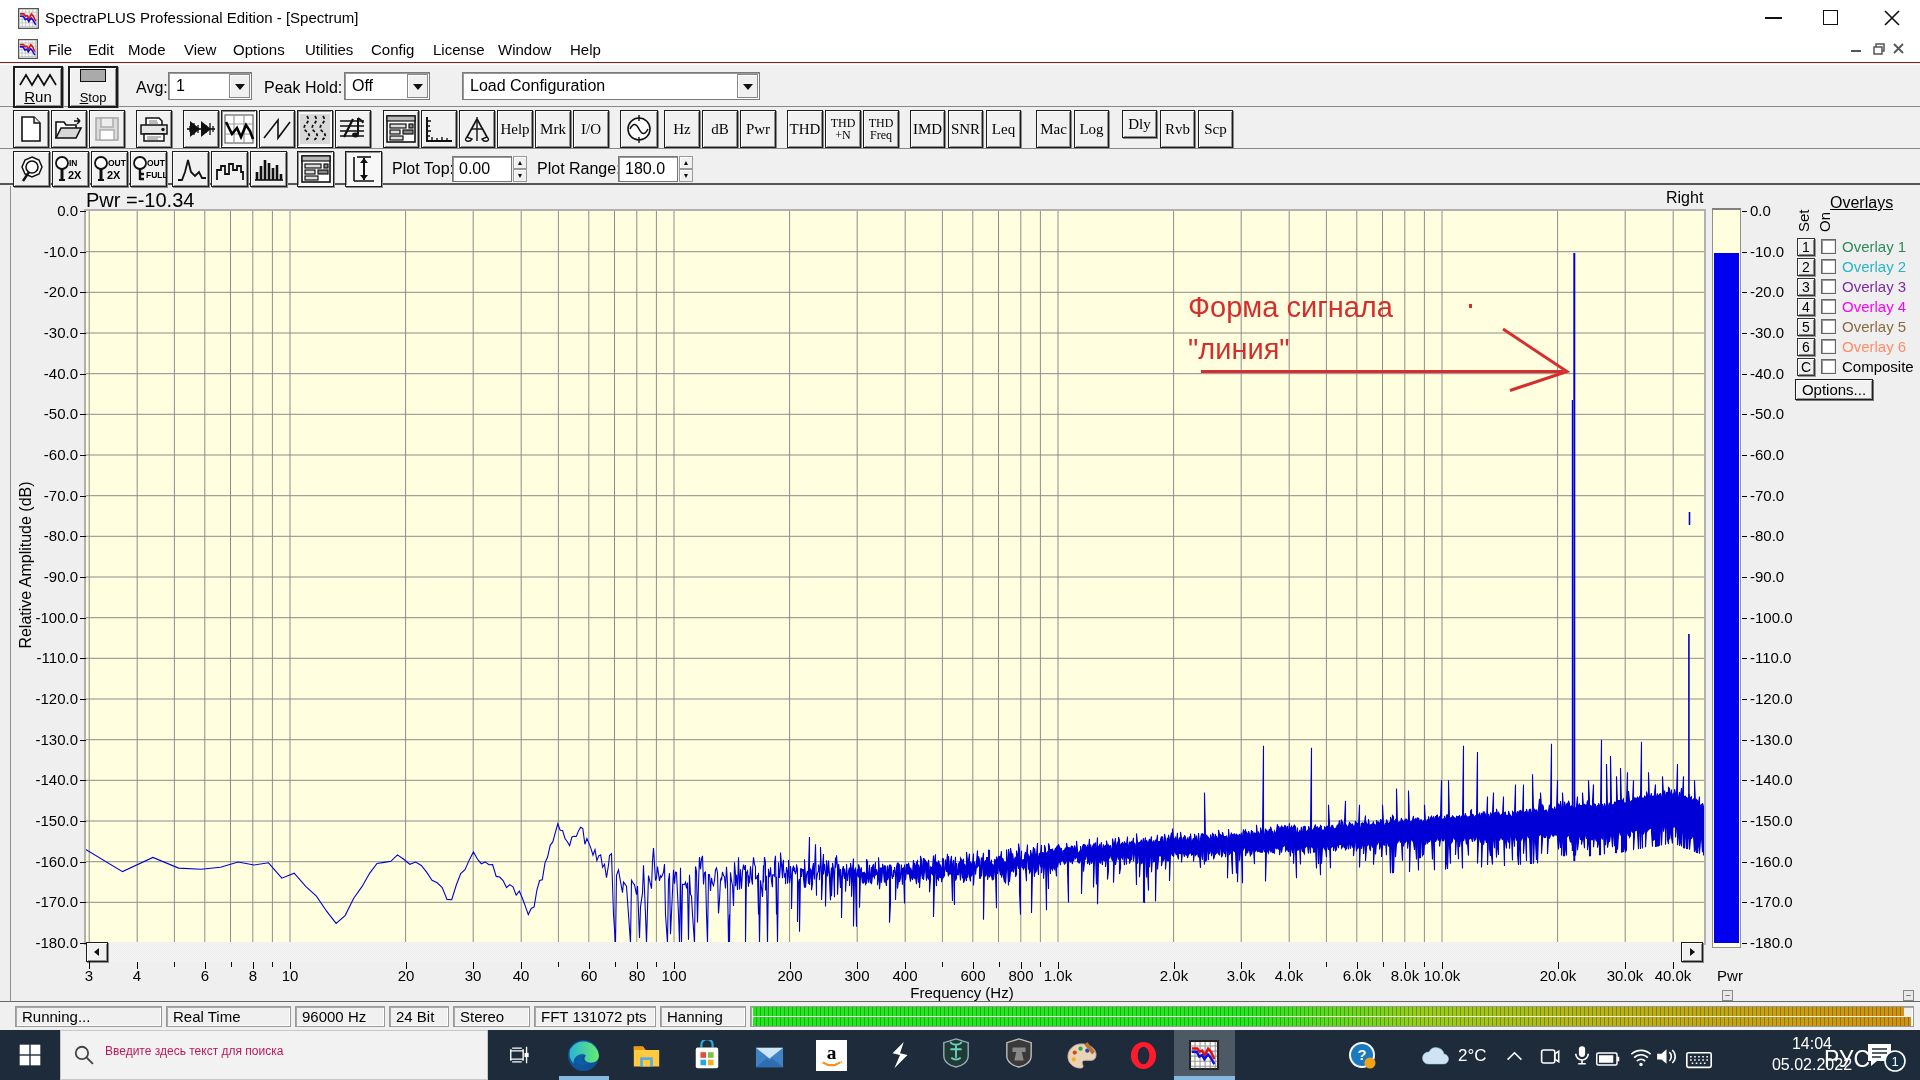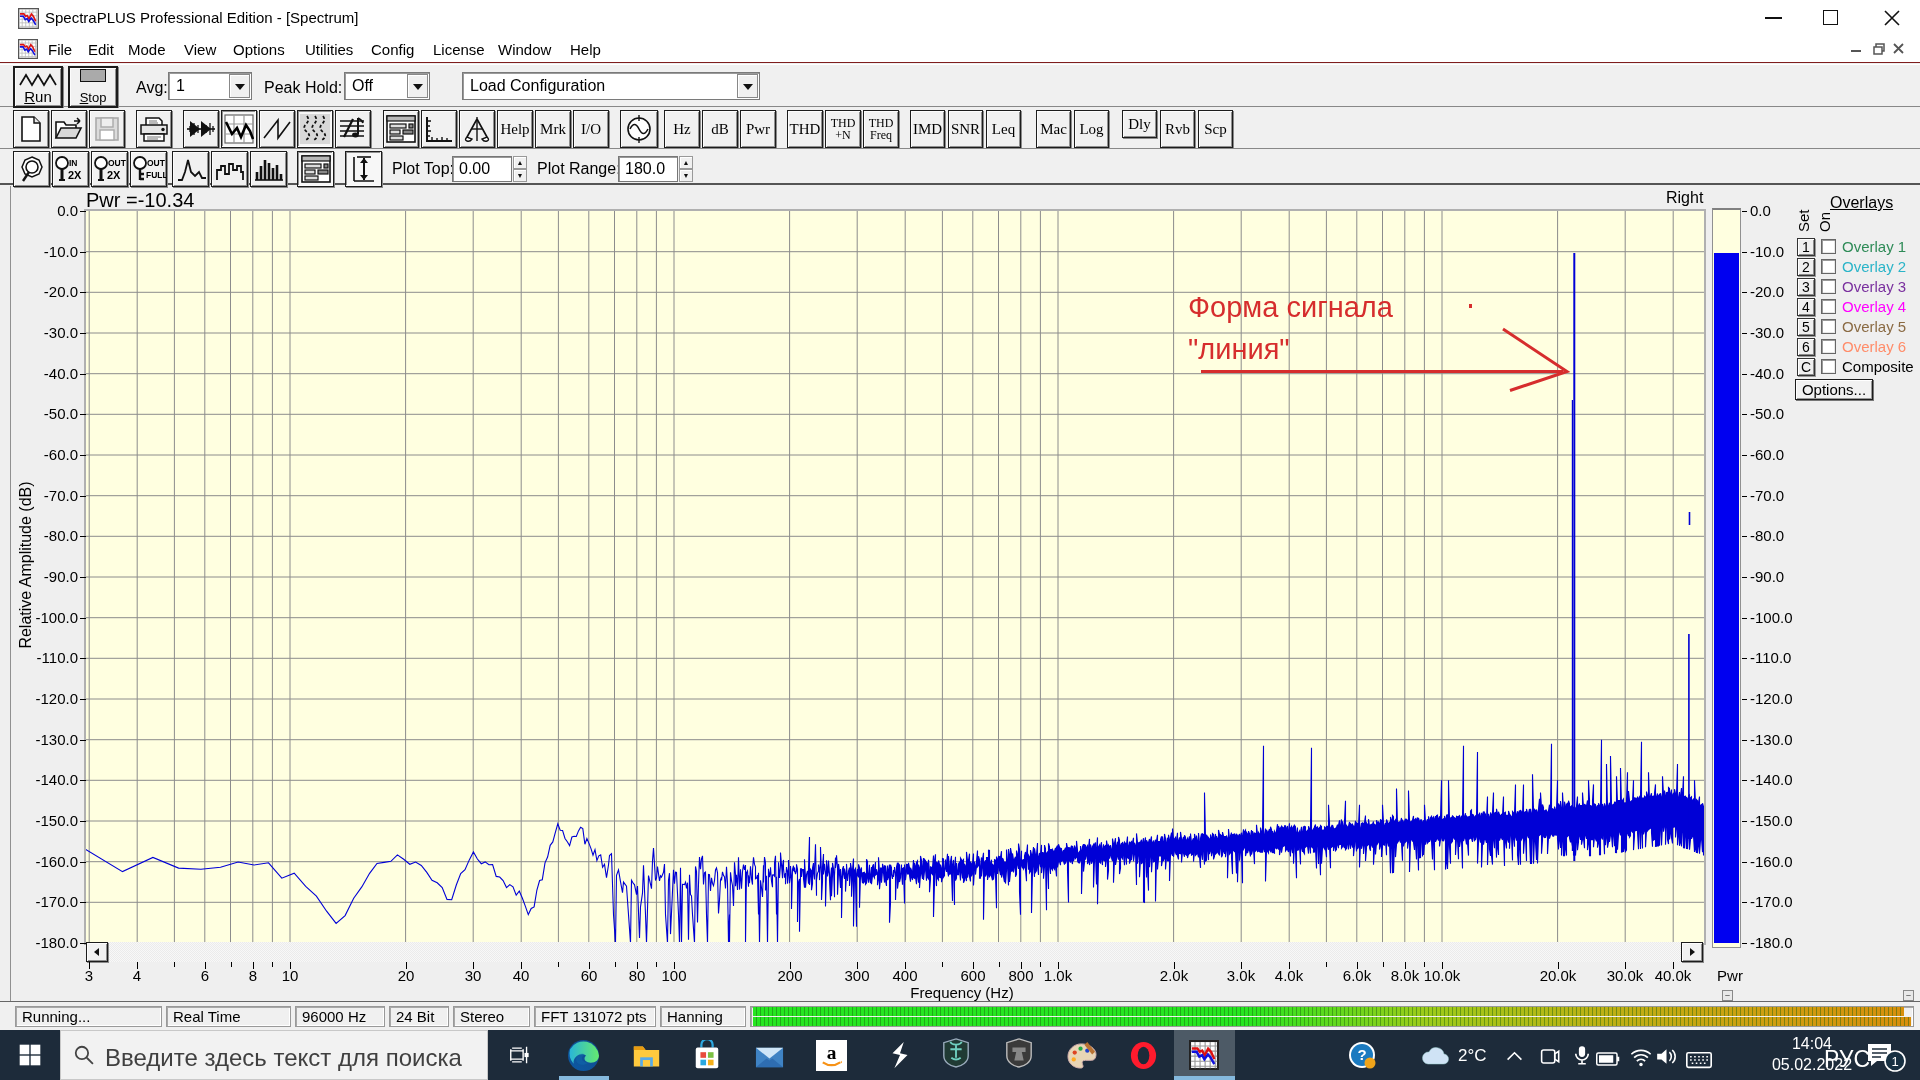--- a/index.html
+++ b/index.html
@@ -561,21 +561,21 @@
     <rect x="1" y="1" width="14" height="14" fill="#fff"></rect>
     <rect x="17" y="1" width="14" height="14" fill="#fff"></rect>
     <rect x="1" y="17" width="14" height="14" fill="#fff"></rect>
     <rect x="17" y="17" width="14" height="14" fill="#fff"></rect>
   </svg>
 <div class="abs" style="left:60px;top:1030px;width:428px;height:50px;background:#f2f2f2;border:1px solid #c8c8c8"></div>
 <svg class="abs" style="left:73px;top:1044px" width="22" height="22" viewBox="0 0 32 32">
     <circle cx="13" cy="13" r="9" fill="none" stroke="#444" stroke-width="2.6"></circle>
     <path d="M20 20l9 9" stroke="#444" stroke-width="2.6"></path>
   </svg>
-<div class="abs" style="left:105px;top:1044px;font-size:24px;color:#404040">Введите здесь текст для поиска</div>
+<div class="abs" style="left:105px;top:1044px;font-size:12px;color:#be185d">Введите здесь текст для поиска</div>
 <svg class="abs" style="left:508px;top:1044px" width="22" height="22" viewBox="0 0 32 32">
     <path d="M4 6h18v20H4z" fill="none" stroke="#fff" stroke-width="2"></path>
     <path d="M2 6h4M2 26h4M20 6h6M20 26h6" stroke="#1d2b3a" stroke-width="3"></path>
     <path d="M4 10h18M4 22h18" stroke="#fff" stroke-width="2"></path>
     <path d="M27 4v24" stroke="#fff" stroke-width="2"></path>
     <rect x="24" y="13" width="6" height="6" fill="#fff"></rect>
   </svg>
 <svg class="abs" style="left:567px;top:1039px" width="33" height="33" viewBox="0 0 32 32">
     <defs>
       <linearGradient id="eg1" x1="0" y1="1" x2="1" y2="0">

